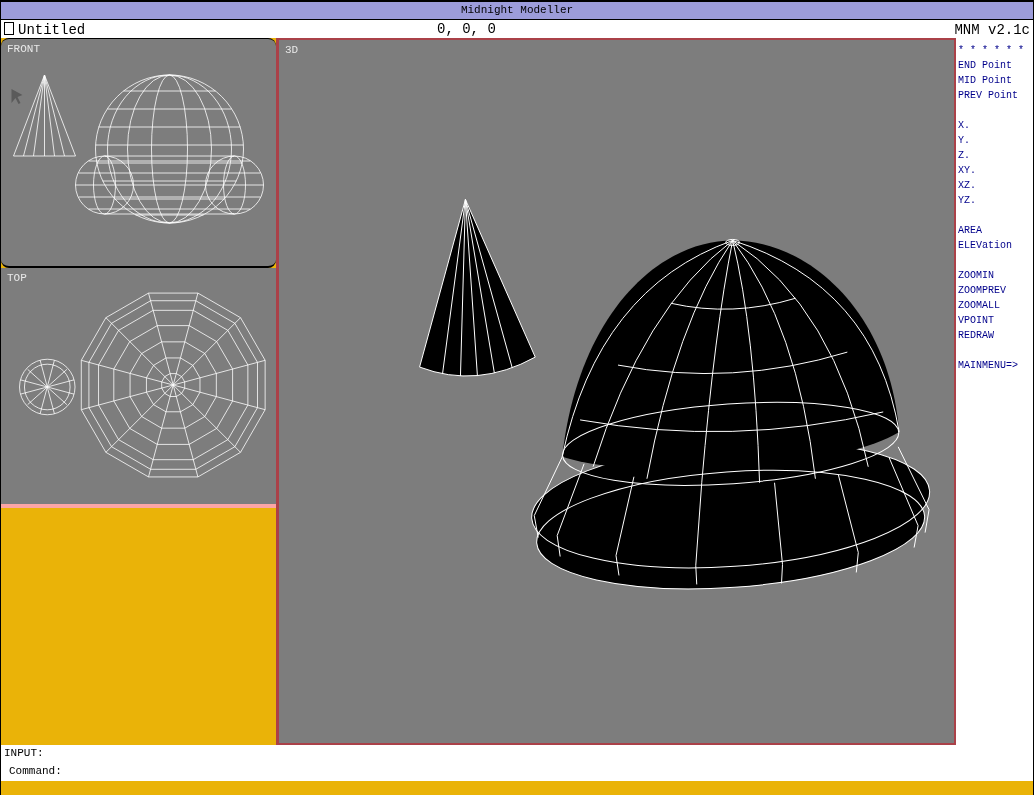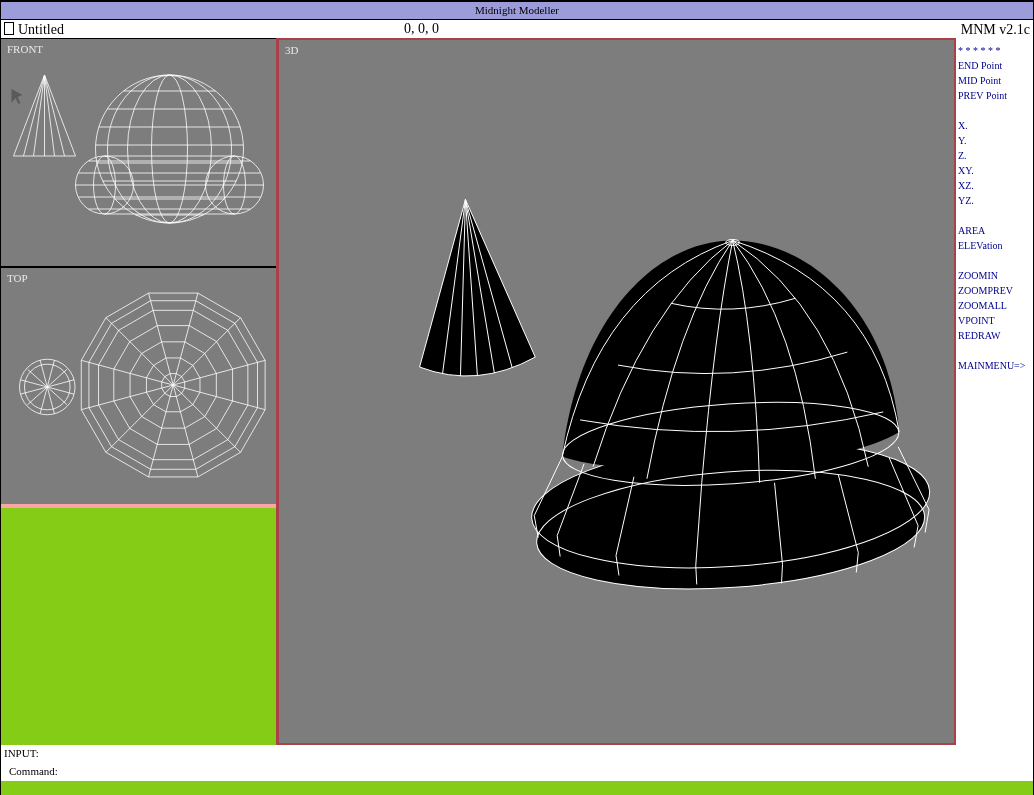--- a/index.html
+++ b/index.html
@@ -1,35 +1,35 @@
 <!DOCTYPE html>
 <html><head>
 <meta charset="utf-8">
 <style>
   html,body{margin:0;padding:0;background:#c0c0c0;}
   .window{position:relative;width:1034px;height:795px;box-sizing:border-box;
-    background:#84cc16;border-left:1px solid #000;border-right:1px solid #000;
-    font-family:Liberation Serif, serif;-webkit-font-smoothing:none;}
+    background:#eab308;border-left:1px solid #000;border-right:1px solid #000;
+    font-family:Liberation Mono, monospace;-webkit-font-smoothing:none;}
   
   .titlebar{height:20px;box-sizing:border-box;background:#9c9cda;
     border-top:2px solid #000;border-bottom:1px solid #000;
     text-align:center;font-size:11px;line-height:17px;color:#000;}
   
   .statusbar{position:relative;height:18px;background:#fff;font-size:14px;color:#000;}
   .winbox{position:absolute;left:3px;top:2px;width:10px;height:13px;
     background:#fff;border:1px solid #000;box-sizing:border-box;}
   .filename{position:absolute;left:17px;top:2px;}
-  .coords{position:absolute;left:403px;top:1px;}
+  .coords{position:absolute;left:436px;top:1px;}
   .version{position:absolute;right:3px;top:2px;}
   
   .workspace{display:flex;height:707px;}
   .left-col{width:276px;box-sizing:border-box;display:flex;flex-direction:column;
     border-right:1px solid #aa4148;}
   .panel{position:relative;background:#7d7d7d;box-sizing:border-box;overflow:hidden;}
-  .panel-front{height:230px;border-top:1px solid #000;border-bottom:2px solid #000;}
+  .panel-front{height:230px;border-top:1px solid #000;border-bottom:2px solid #000;border-radius:8px;}
   .panel-top{height:240px;border-bottom:4px solid #fca5a5;}
   .panel-left{flex:1;border-bottom:1px solid #000;}
   .vp-label{position:absolute;left:6px;top:4px;color:#e8e8e8;font-size:11px;z-index:2;}
   .panel svg,.main-vp svg{position:absolute;left:0;top:0;width:100%;height:100%;}
   .main-vp{flex:1;position:relative;background:#7d7d7d;box-sizing:border-box;
     border:2px solid #aa4148;overflow:hidden;}
   .menu-col{width:77px;box-sizing:border-box;background:#fff;padding-top:5px;
     font-size:10px;color:#00008b;}
   .menu-item{height:15px;line-height:15px;padding-left:2px;white-space:nowrap;cursor:pointer;}
   .menu-spacer{height:15px;}

